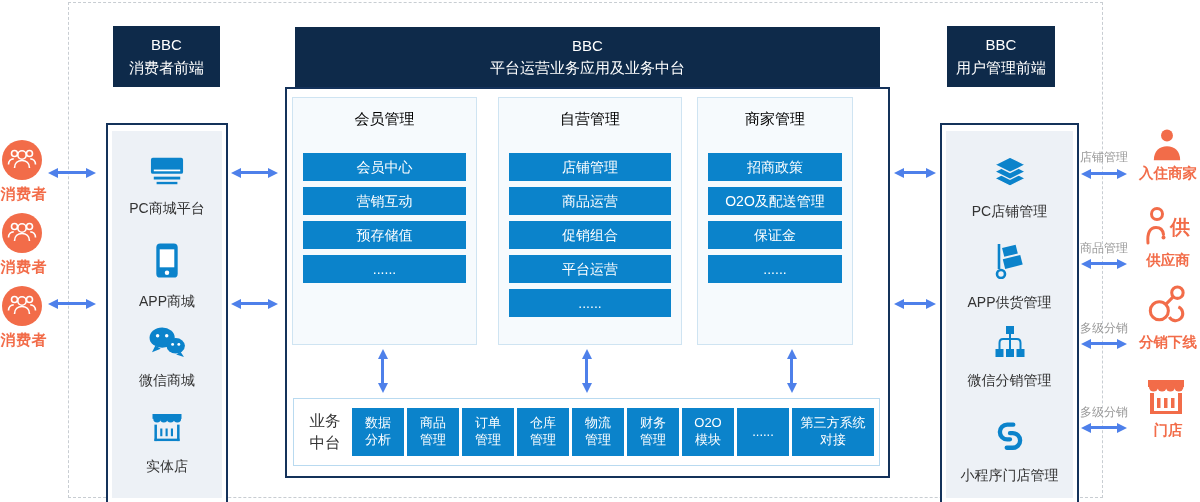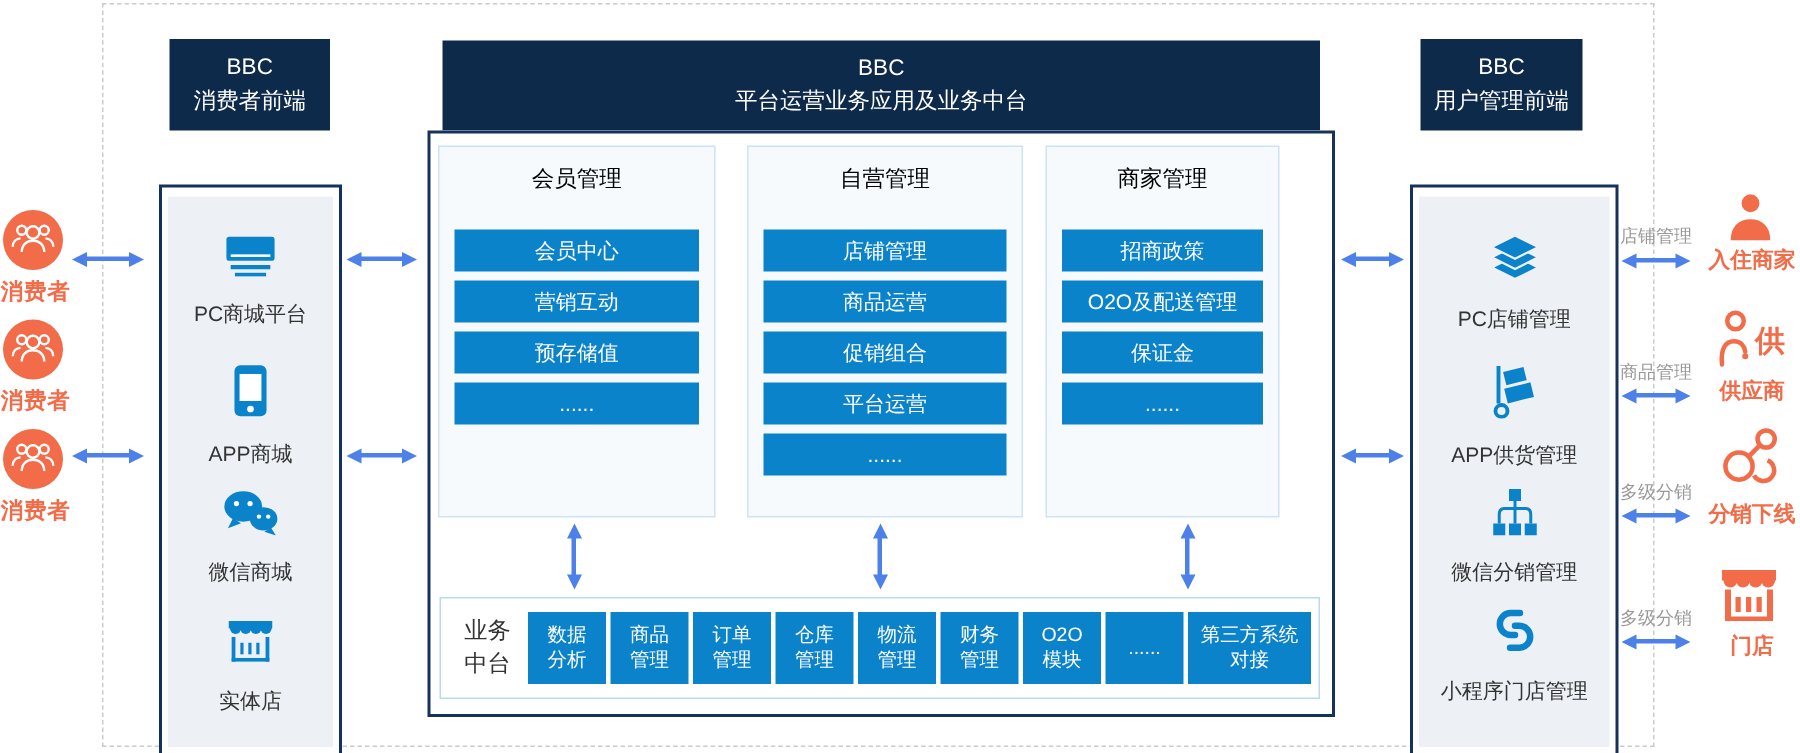--- a/index.html
+++ b/index.html
@@ -281,21 +281,21 @@
         <span>
           <svg width="34" height="31" viewBox="0 0 34 31">
           <rect x="13" y="0" width="8" height="8" fill="#0b83cb"></rect>
           <path d="M17 8v5M17 13v10M17 13H10q-3.5 0-3.5 4v6M17 13h7q3.5 0 3.5 4v6" stroke="#0b83cb" stroke-width="2" fill="none"></path>
           <rect x="2.5" y="23" width="8" height="8" fill="#0b83cb"></rect>
               <rect x="13" y="23" width="8" height="8" fill="#0b83cb"></rect>
           <rect x="23.5" y="23" width="8" height="8" fill="#0b83cb"></rect>
             </svg></span>
         <span class="col-label">微信分销管理</span>
       </div>
-      <div class="col-item" style="top:273px">
+      <div class="col-item" style="top:289px">
         <span>
           <svg width="32" height="32" viewBox="0 0 34 34">
               <g stroke="#0b83cb" stroke-width="4.6" fill="none" stroke-linecap="round">
           <path d="M20.5 5H14A7.75 7.75 0 0 0 14 20.5h3"></path>
           <path d="M13.5 29.5H20A7.75 7.75 0 0 0 20 14h-3"></path>
               </g>
             </svg></span>
         <span class="col-label">小程序门店管理</span>
       </div>
     </div>

